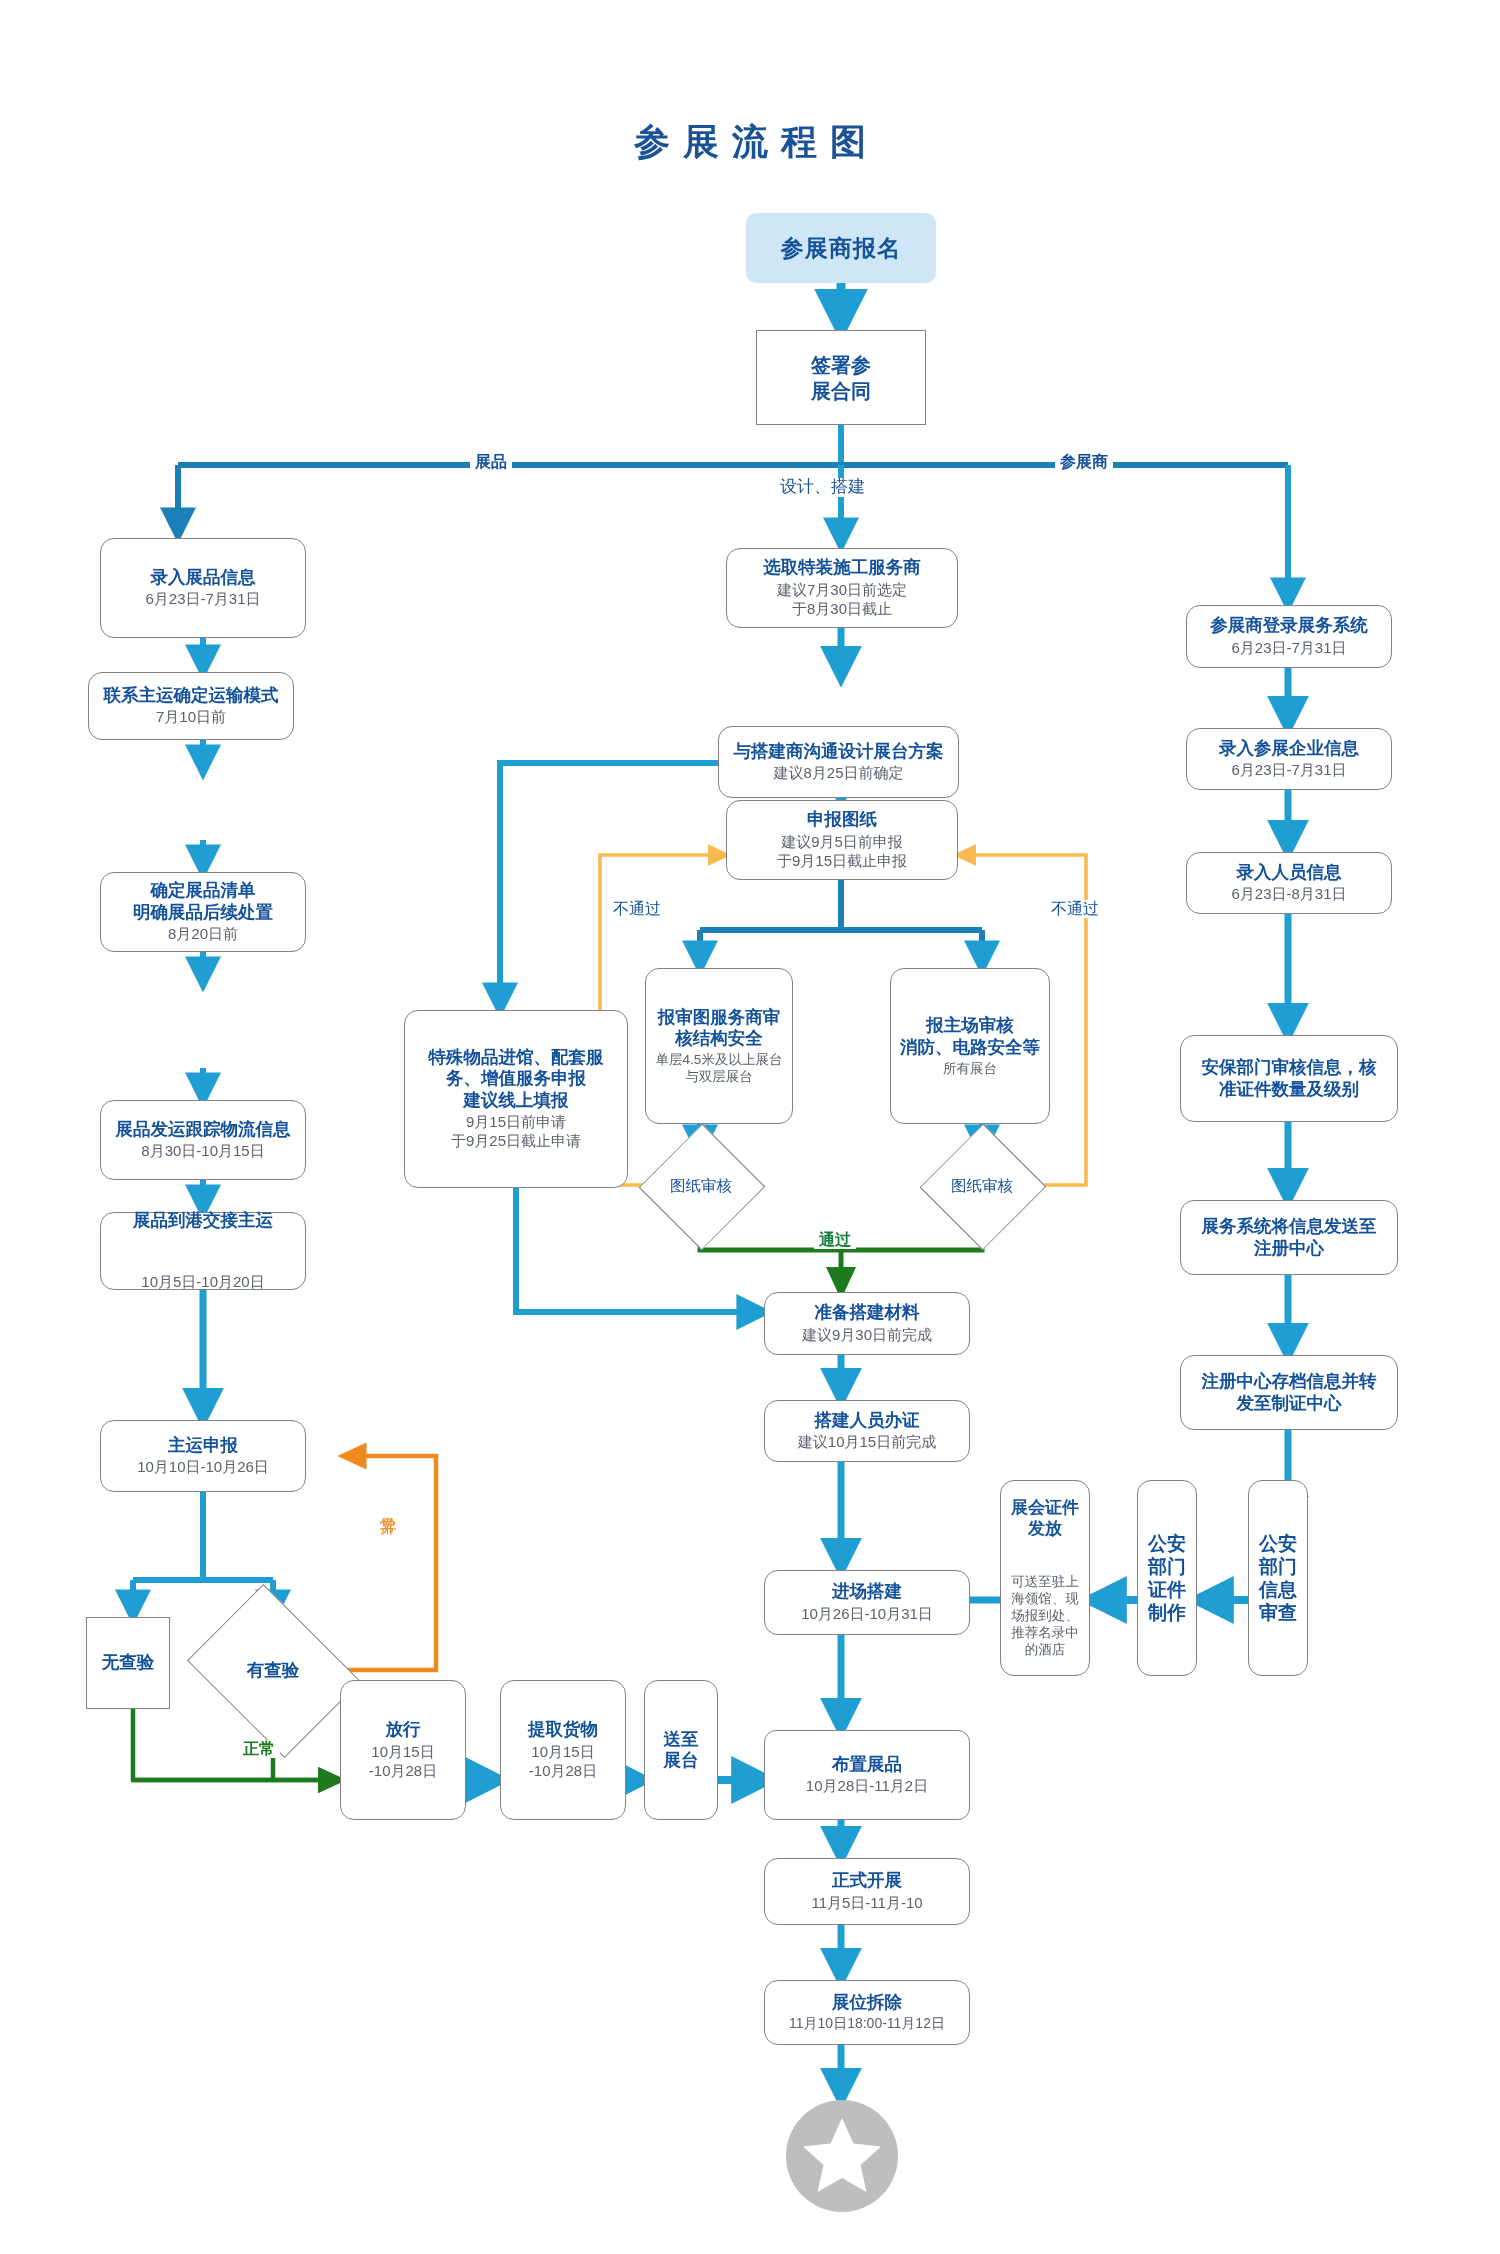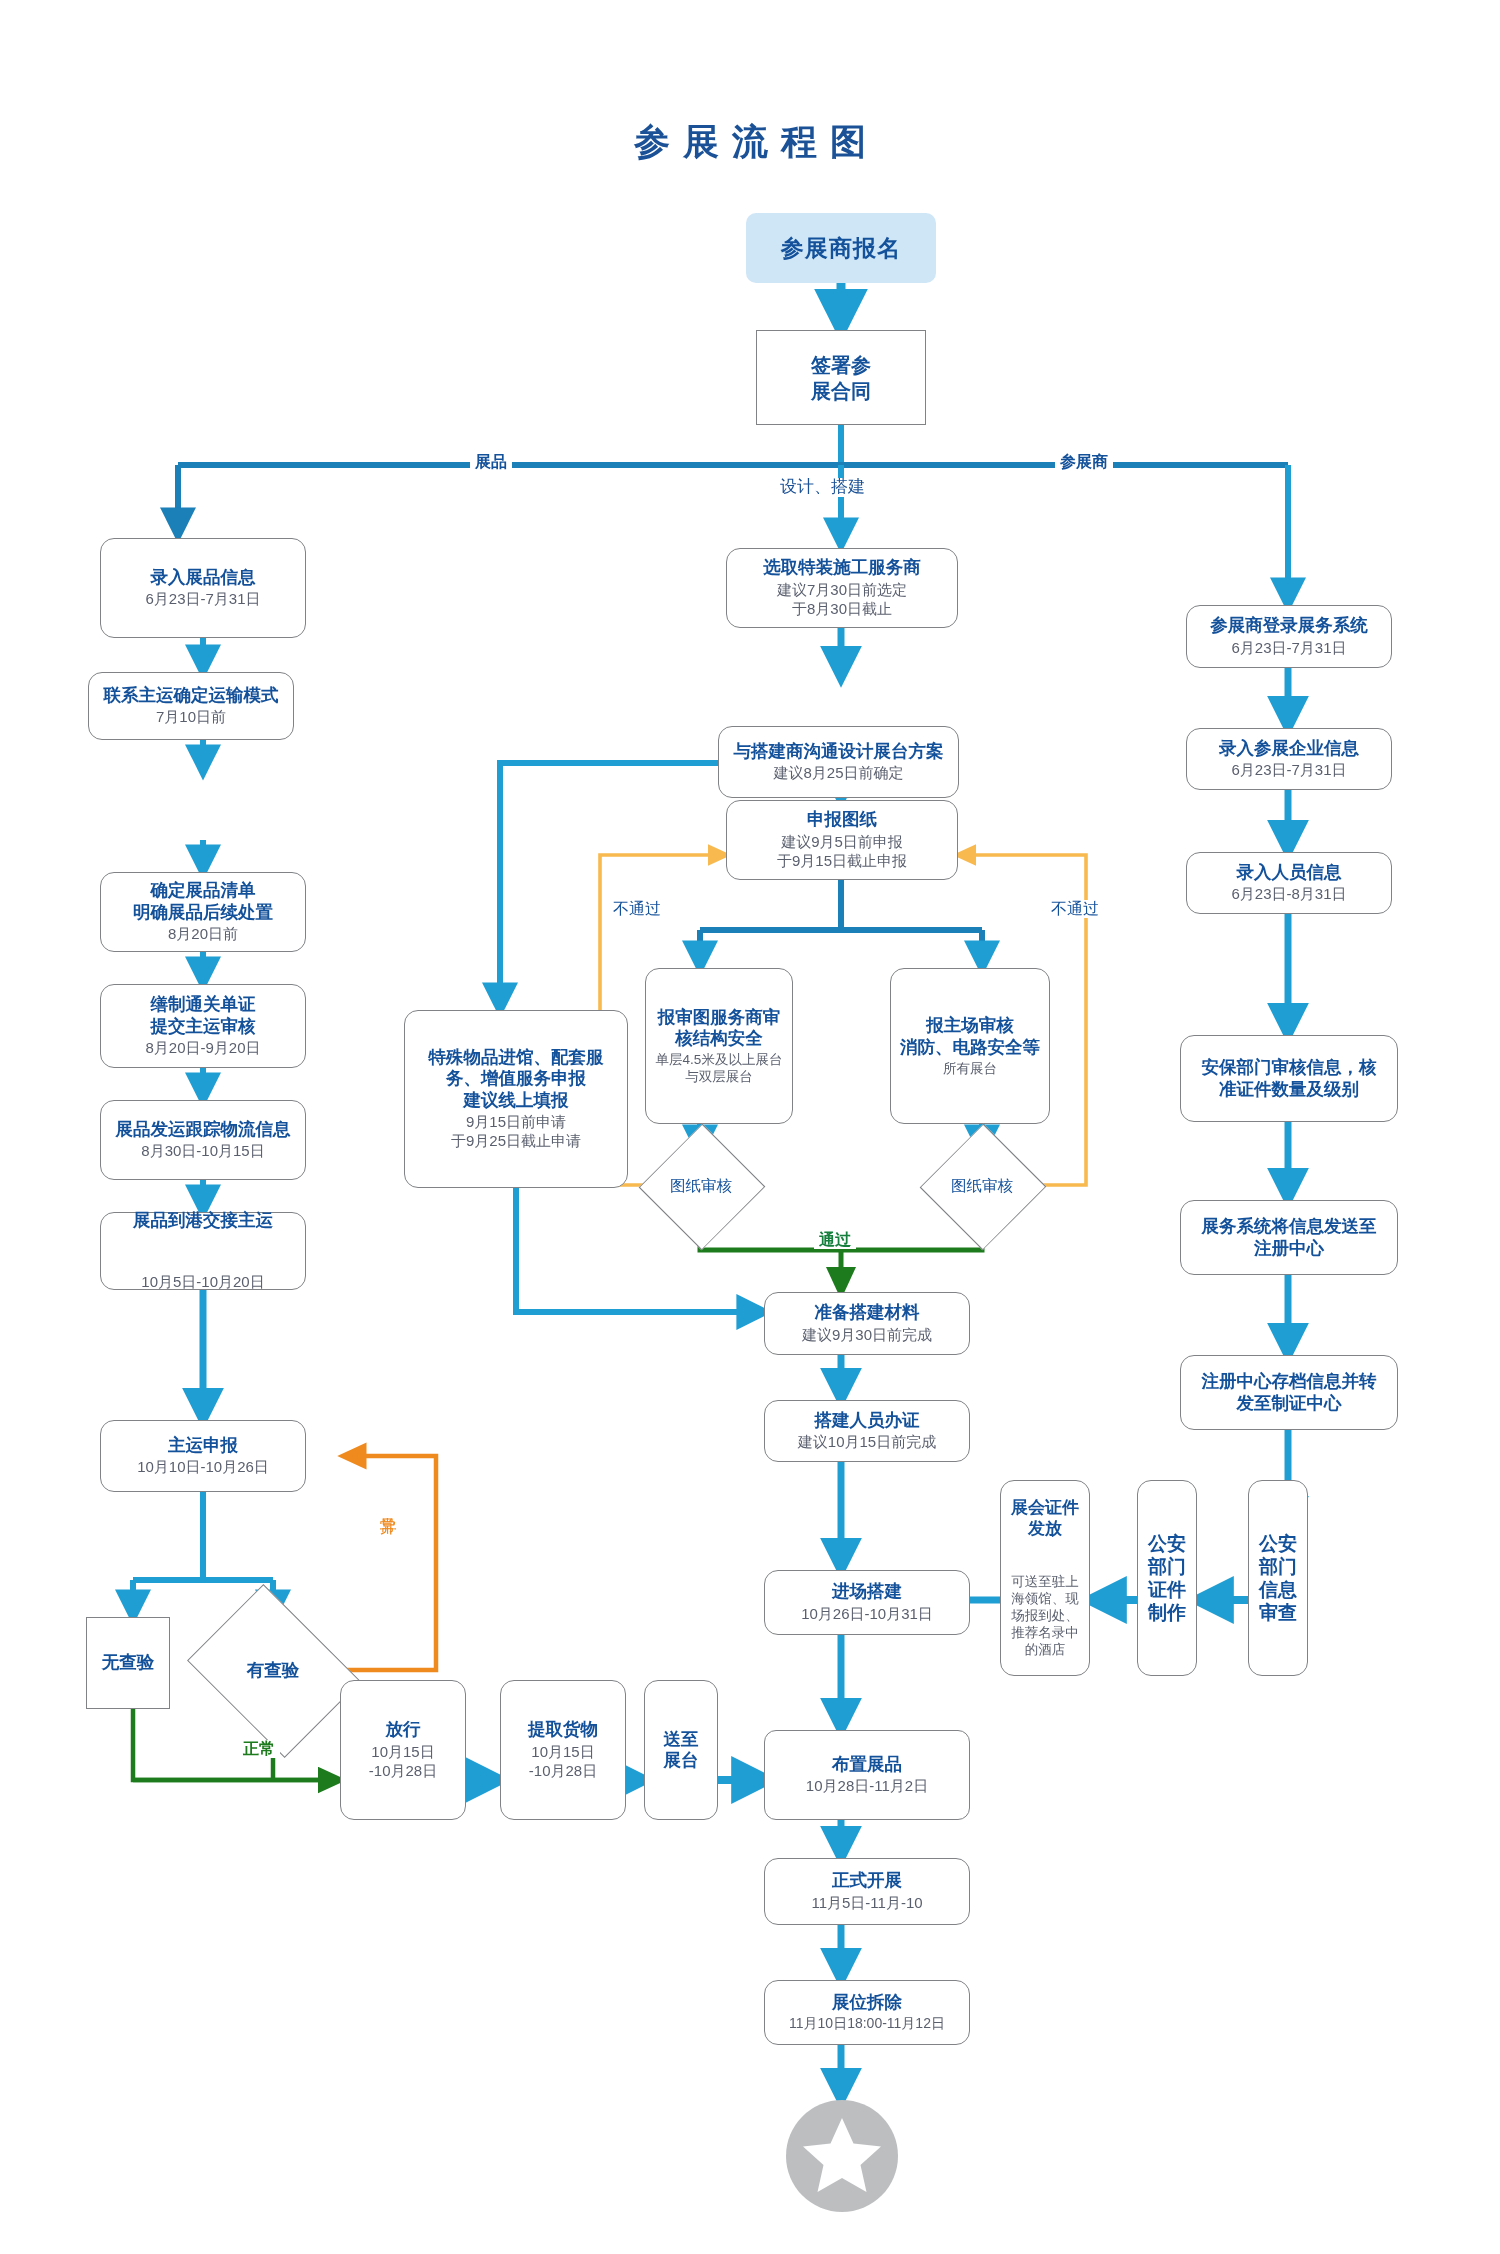--- a/index.html
+++ b/index.html
@@ -176,24 +176,20 @@
     <div class="s">6月23日-7月31日</div>
   </div>
   <div class="node" style="left:88px;top:672px;width:206px;height:68px;">
     <div class="t">联系主运确定运输模式</div>
     <div class="s">7月10日前</div>
   </div>
   <div class="node" style="left:100px;top:872px;width:206px;height:80px;">
     <div class="t">确定展品清单<br>明确展品后续处置</div>
     <div class="s">8月20日前</div>
   </div>
-  <div class="node" style="left:100px;top:984px;width:206px;height:84px;">
-    <div class="t">缮制通关单证<br>提交主运审核</div>
-    <div class="s">8月20日-9月20日</div>
-  </div>
   <div class="node" style="left:100px;top:1100px;width:206px;height:80px;">
     <div class="t">展品发运跟踪物流信息</div>
     <div class="s">8月30日-10月15日</div>
   </div>
   <div class="node" style="left:100px;top:1212px;width:206px;height:78px;gap:40px;">
     <div class="t">展品到港交接主运</div>
     <div class="s">10月5日-10月20日</div>
   </div>
   <div class="node" style="left:100px;top:1420px;width:206px;height:72px;">
     <div class="t">主运申报</div>

